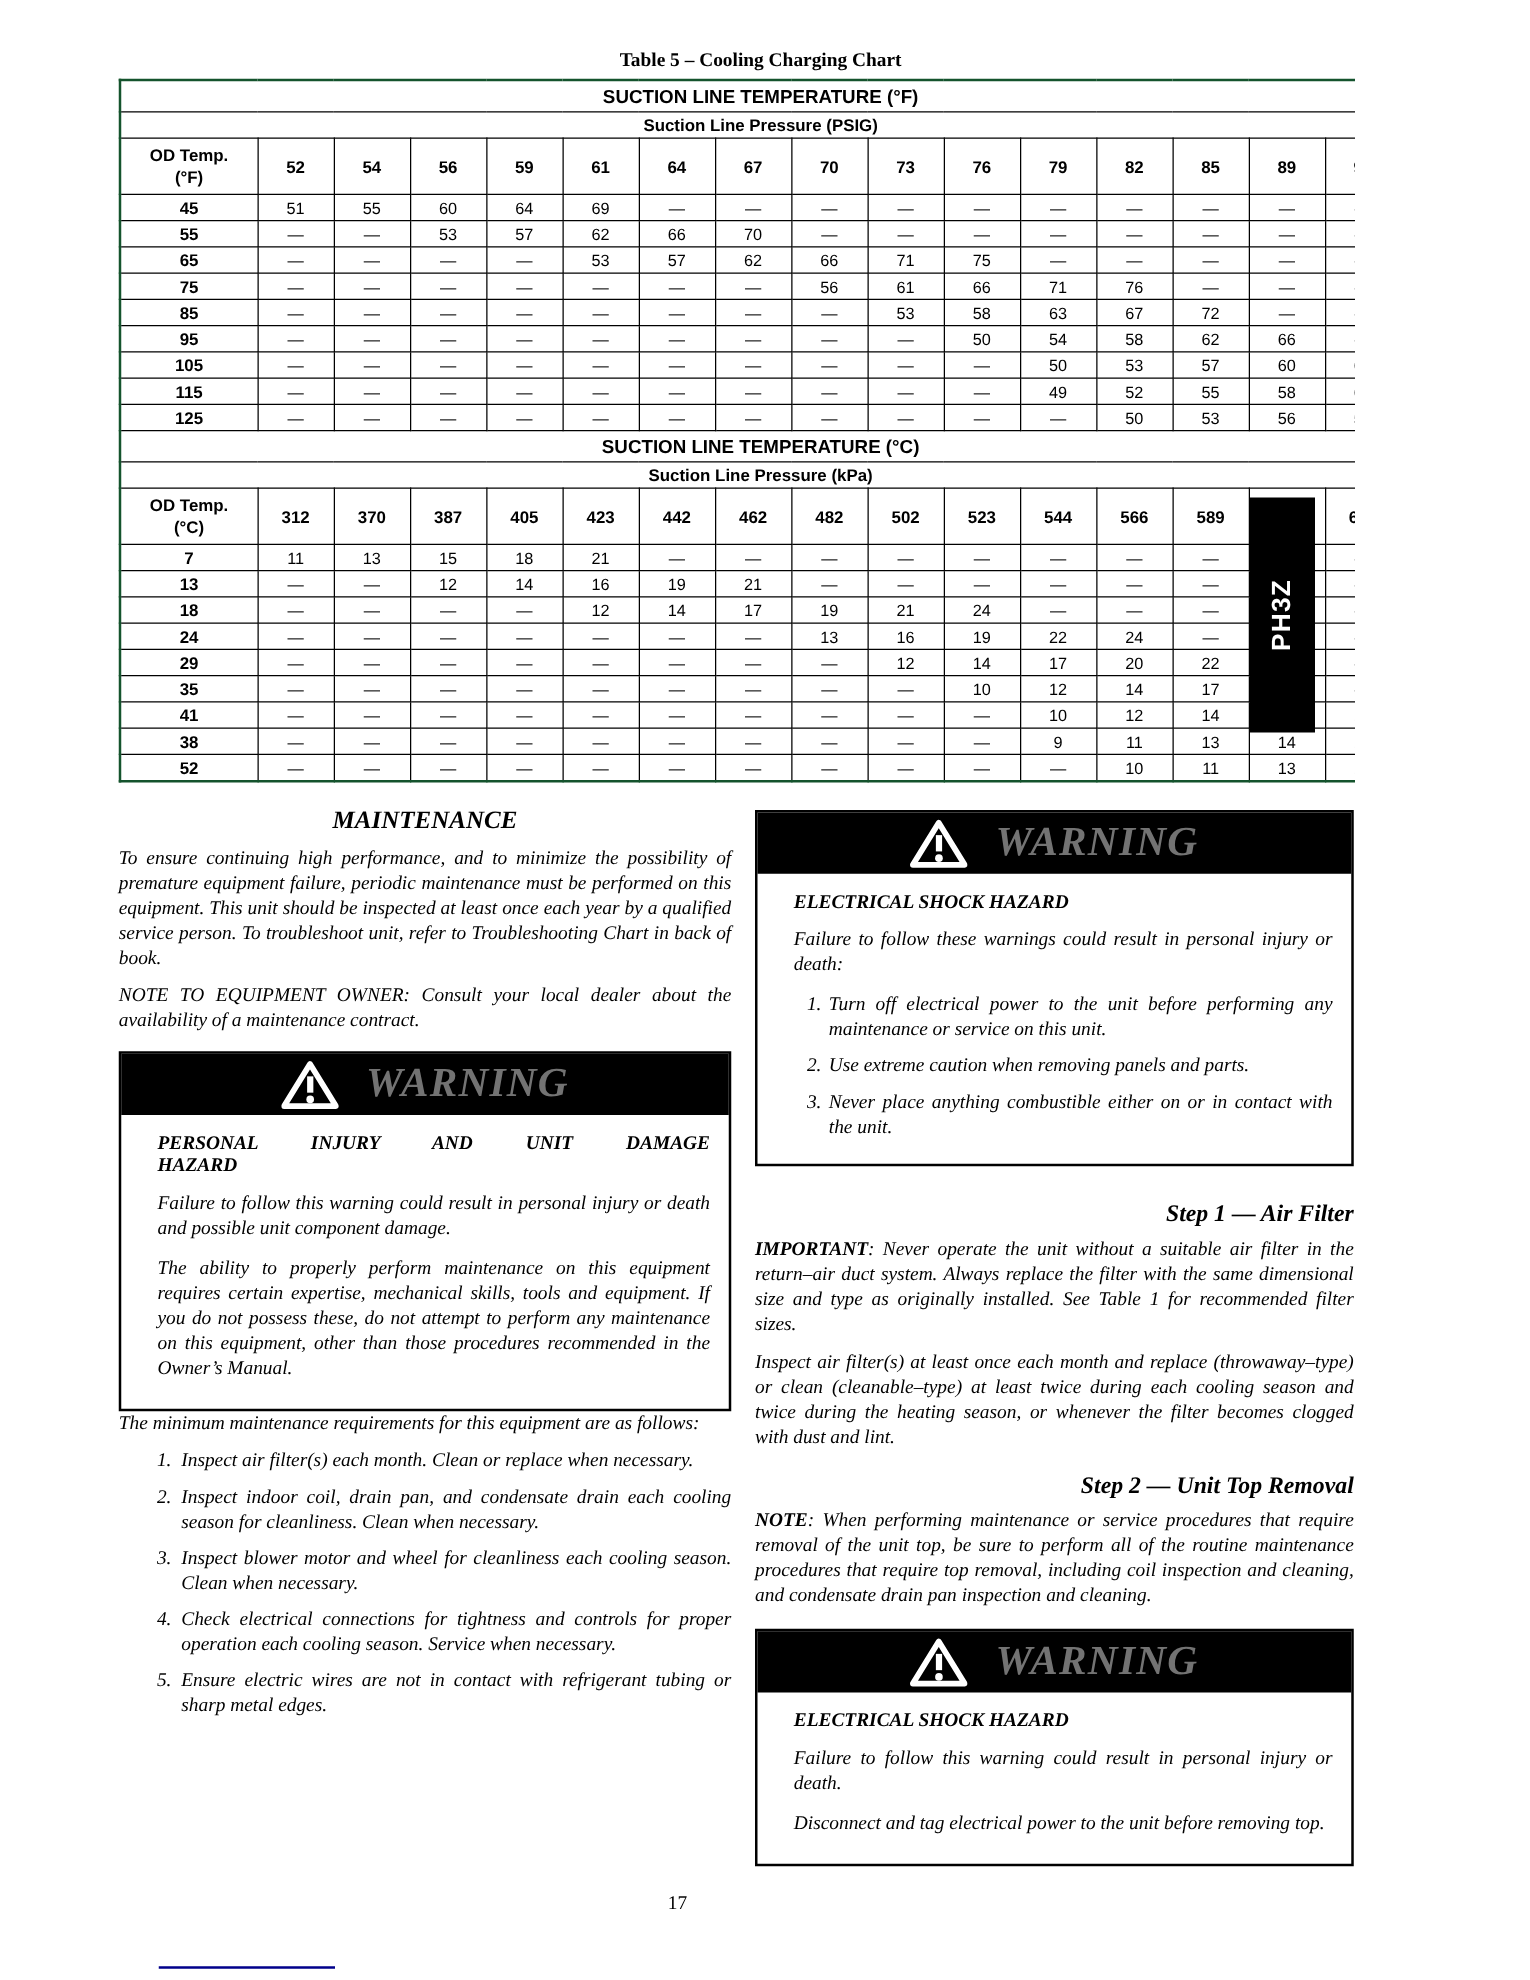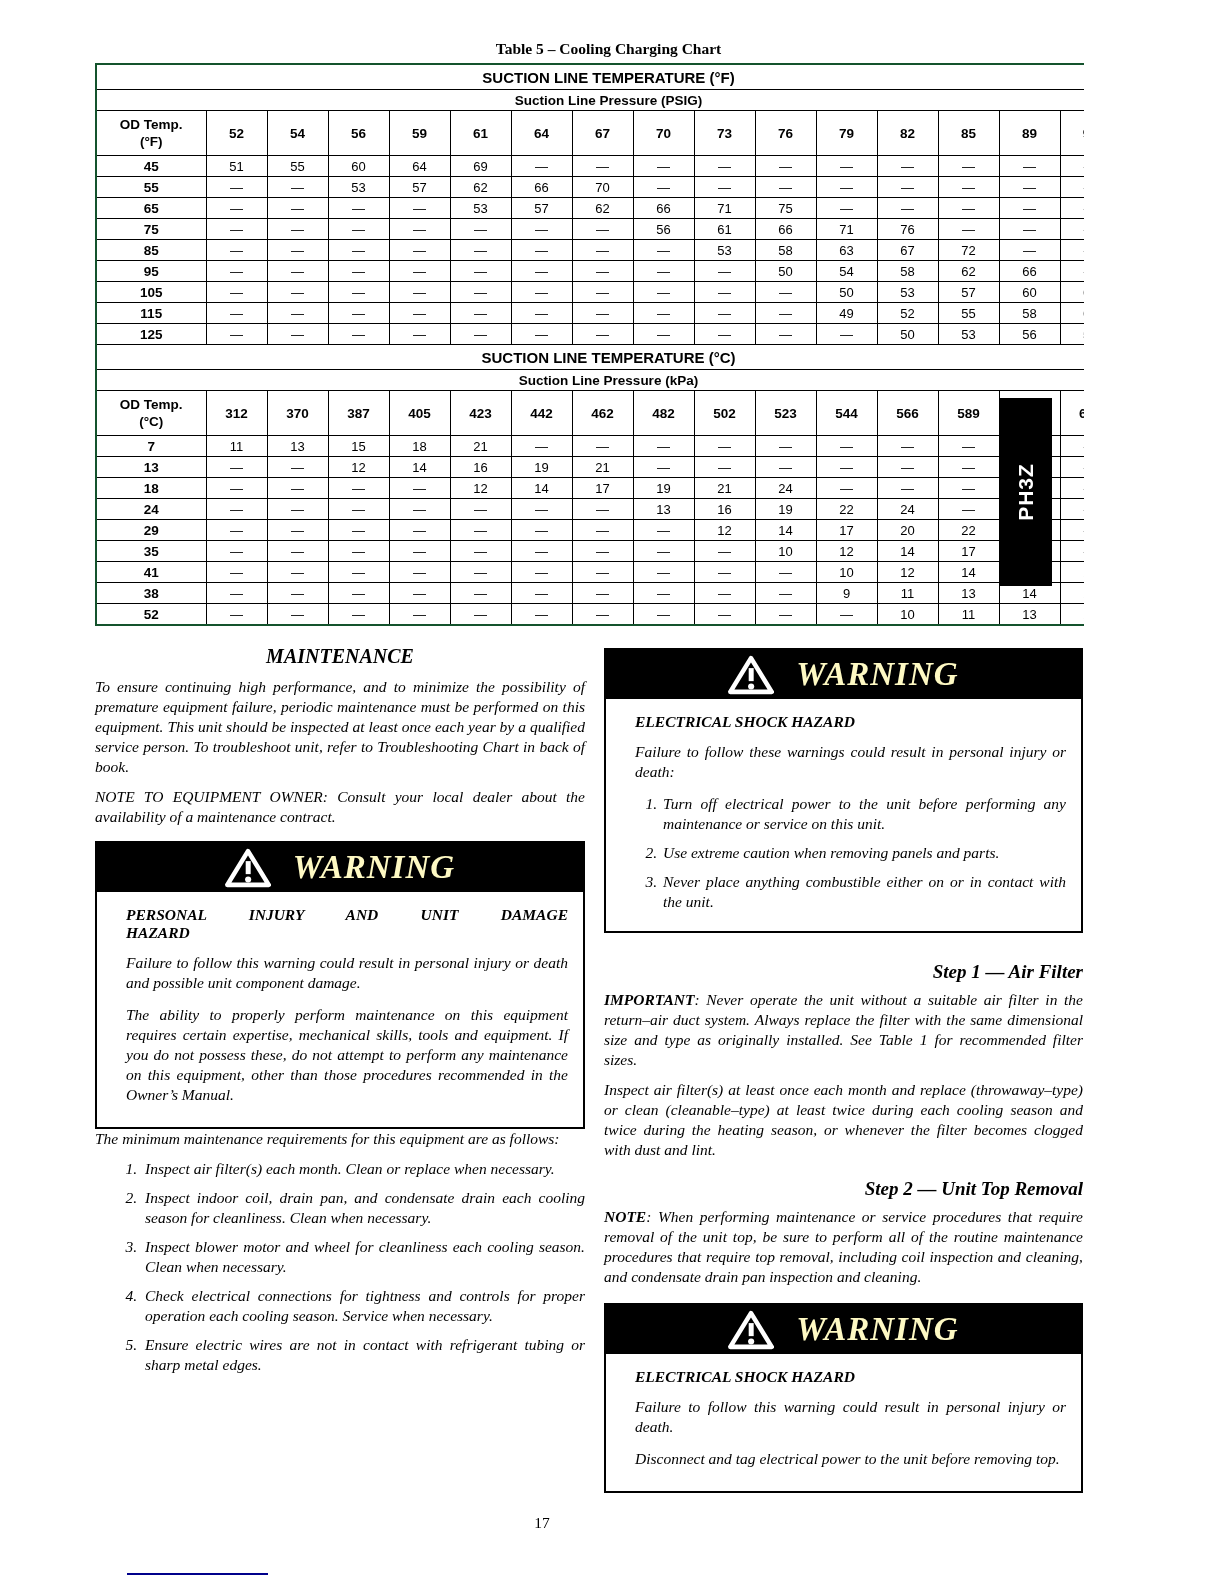--- a/index.html
+++ b/index.html
@@ -25,21 +25,21 @@
   h1.maint{font-size:20px;font-weight:bold;text-align:center;margin:0 0 9px 0;}
   h2.step{font-size:19px;font-weight:bold;margin:18px 0 7px 0;text-align:right;}
   p.body{font-size:15.5px;line-height:20px;text-align:justify;margin:0 0 10px 0;}
   .intro{margin:20px 0 6px 0;}
   ol.numlist{margin:4px 0 0 0;padding-left:46px;}
   ol.numlist li{font-size:15.5px;line-height:20px;text-align:justify;margin-bottom:9px;padding-left:4px;}
 
   
   .warnbox{border:2px solid #000;margin-top:14px;}
   .warn-banner{background:#000;height:49px;display:flex;align-items:center;justify-content:center;gap:22px;}
-  .warn-word{color:#fef9c3;font-weight:bold;font-size:33px;letter-spacing:1px;}
+  .warn-word{color:#737373;font-weight:bold;font-size:33px;letter-spacing:1px;}
   .tri-icon svg{display:block;}
   .warn-body{padding:10px 15px 10px 29px;}
   .warn-title{font-weight:bold;font-size:15.5px;margin:4px 0 11px 0;}
   .warn-title .l1{display:block;text-align-last:justify;}
   .warn-body p{font-size:15.5px;line-height:20px;text-align:justify;margin:0 0 12px 0;}
   .warn-body ol{margin:0;padding-left:26px;}
   .warn-body ol li{font-size:15.5px;line-height:20px;text-align:justify;margin-bottom:9px;padding-left:2px;}
 
   
   .side-tab{position:absolute;top:398px;right:32px;width:52px;height:188px;background:#000;

